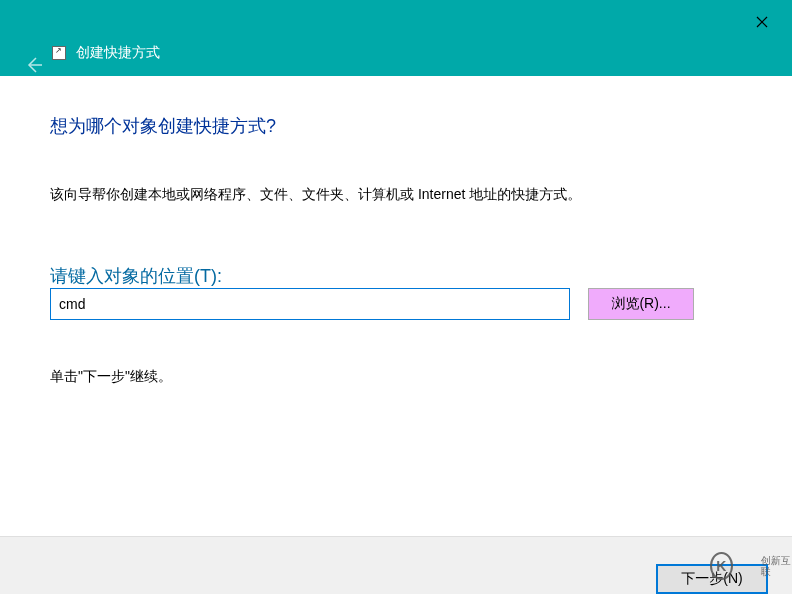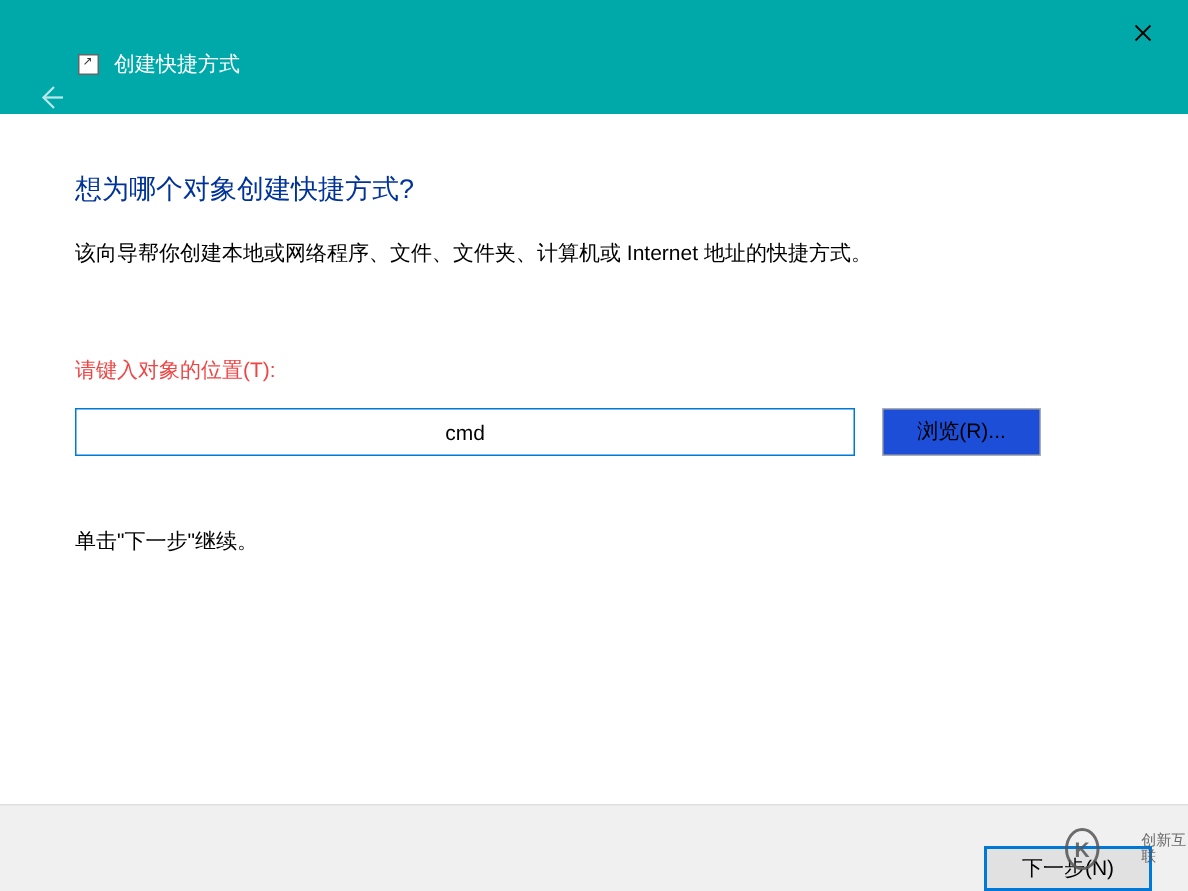--- a/index.html
+++ b/index.html
@@ -14,21 +14,21 @@
       height: 594px;
       overflow: hidden;
       position: relative;
     }
     .titlebar {
       background: #00a9a9;
       height: 76px;
       position: relative;
       display: flex;
       align-items: flex-end;
-      padding-bottom: 24px;
+      padding-bottom: 14px;
     }
     .close-btn {
       position: absolute;
       top: 10px;
       right: 18px;
       width: 24px;
       height: 24px;
       display: flex;
       align-items: center;
       justify-content: center;
@@ -70,51 +70,50 @@
       color: #fff;
       font-size: 14px;
     }
     .content {
       padding: 38px 50px 0 50px;
     }
     .heading {
       color: #003399;
       font-size: 18px;
       font-weight: 400;
-      margin-bottom: 22px;
+      margin-bottom: 48px;
     }
     .description {
       color: #000;
       font-size: 14px;
       margin-bottom: 60px;
     }
     .input-label {
-      color: #ef4444;
-      font-size: 14px;
-      margin-bottom: 16px;
+      color: #0369a1;
+      font-size: 18px;
+      margin-bottom: 0;
     }
     .input-row {
       display: flex;
       gap: 18px;
       margin-bottom: 48px;
     }
     .location-input {
       flex: 0 0 520px;
       height: 32px;
       border: 1px solid #0078d7;
       padding: 4px 8px;
       font-size: 14px;
       font-family: inherit;
       outline: none;
-      text-align: center;
     }
     .browse-btn {
       width: 106px;
       height: 32px;
-      background: #1d4ed8;
+      background: #f0abfc;
       border: 1px solid #adadad;
       font-size: 14px;
       font-family: inherit;
       cursor: pointer;
     }
     .continue-text {
       color: #000;
       font-size: 14px;
     }
     .footer {

